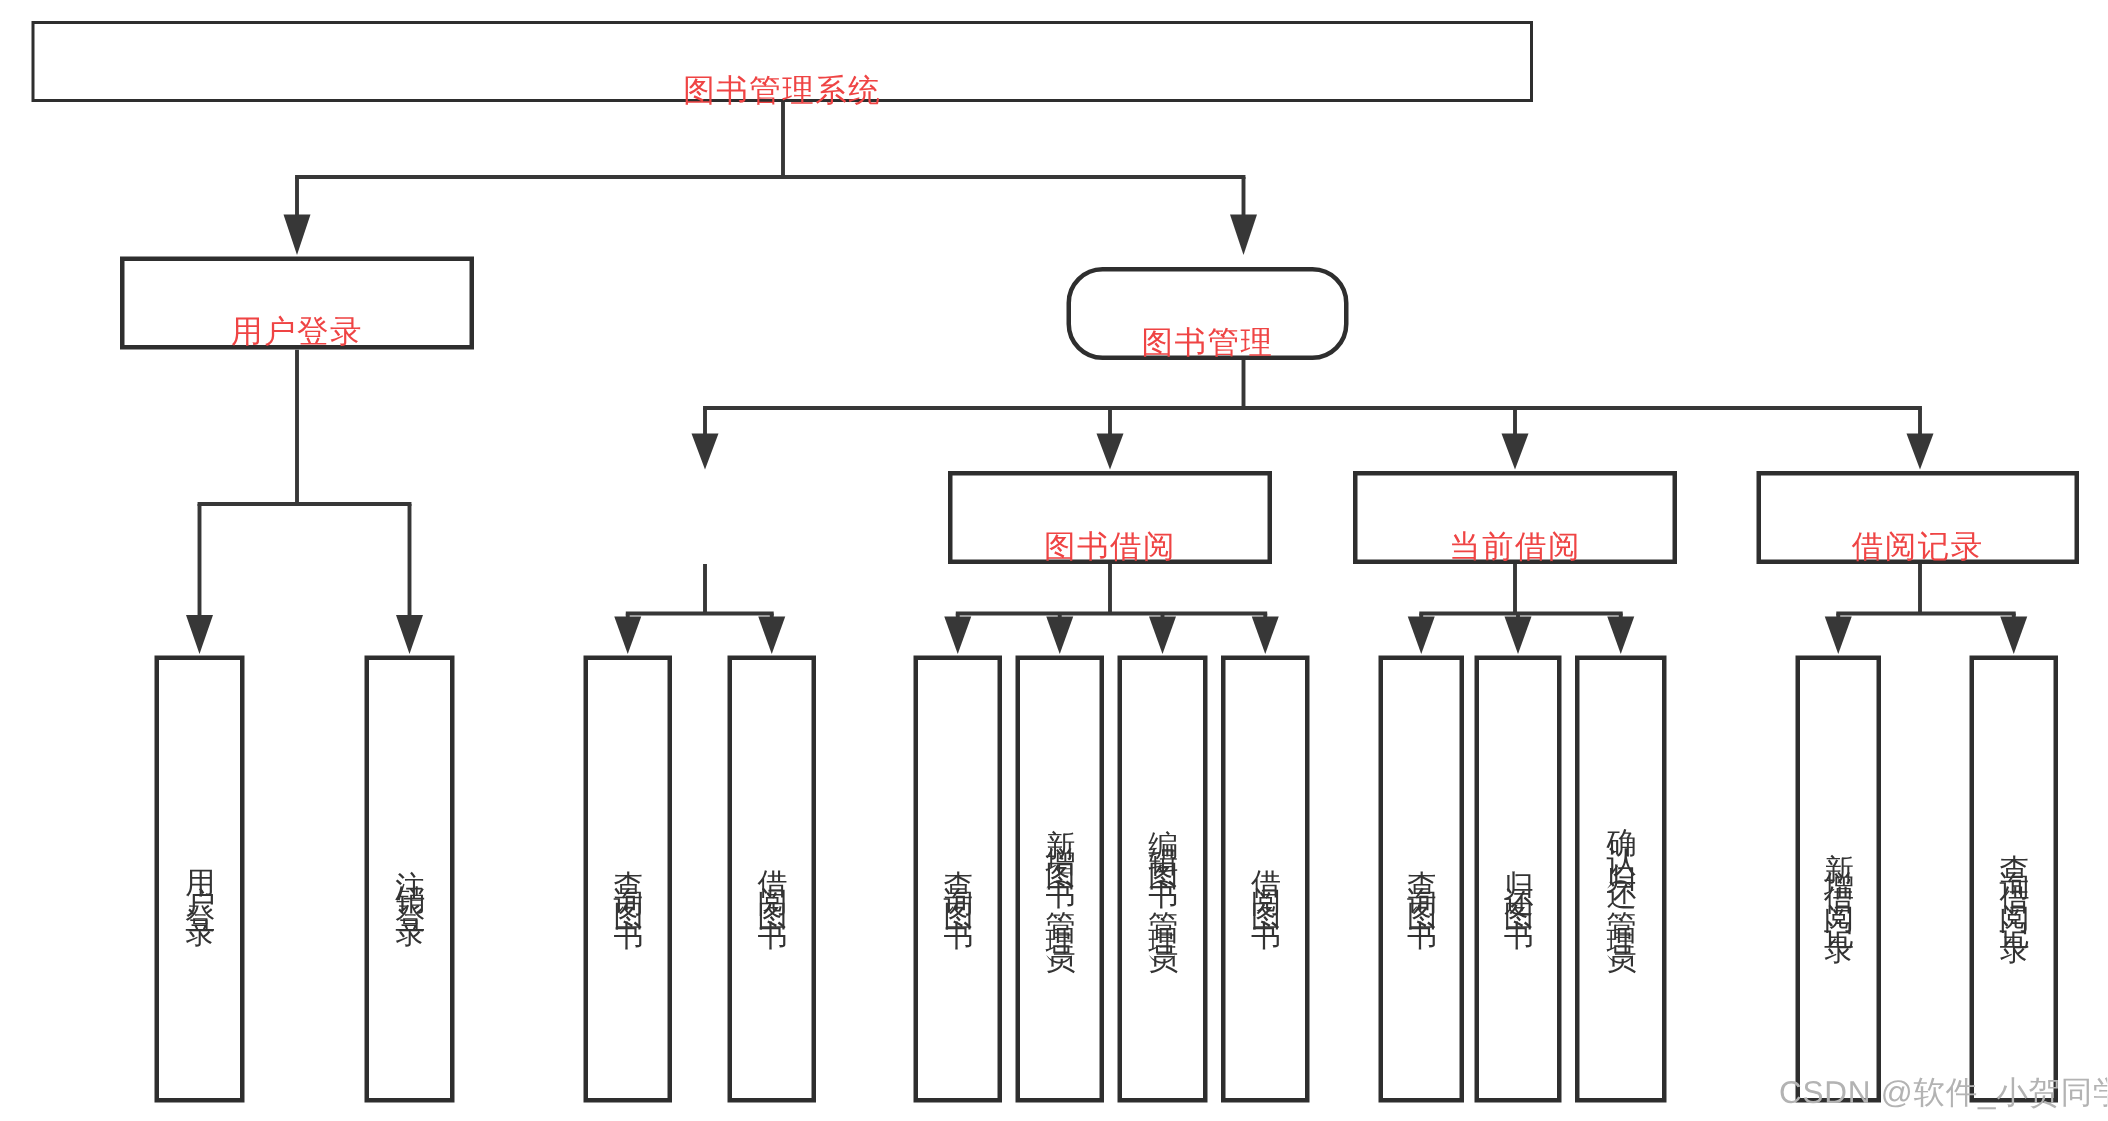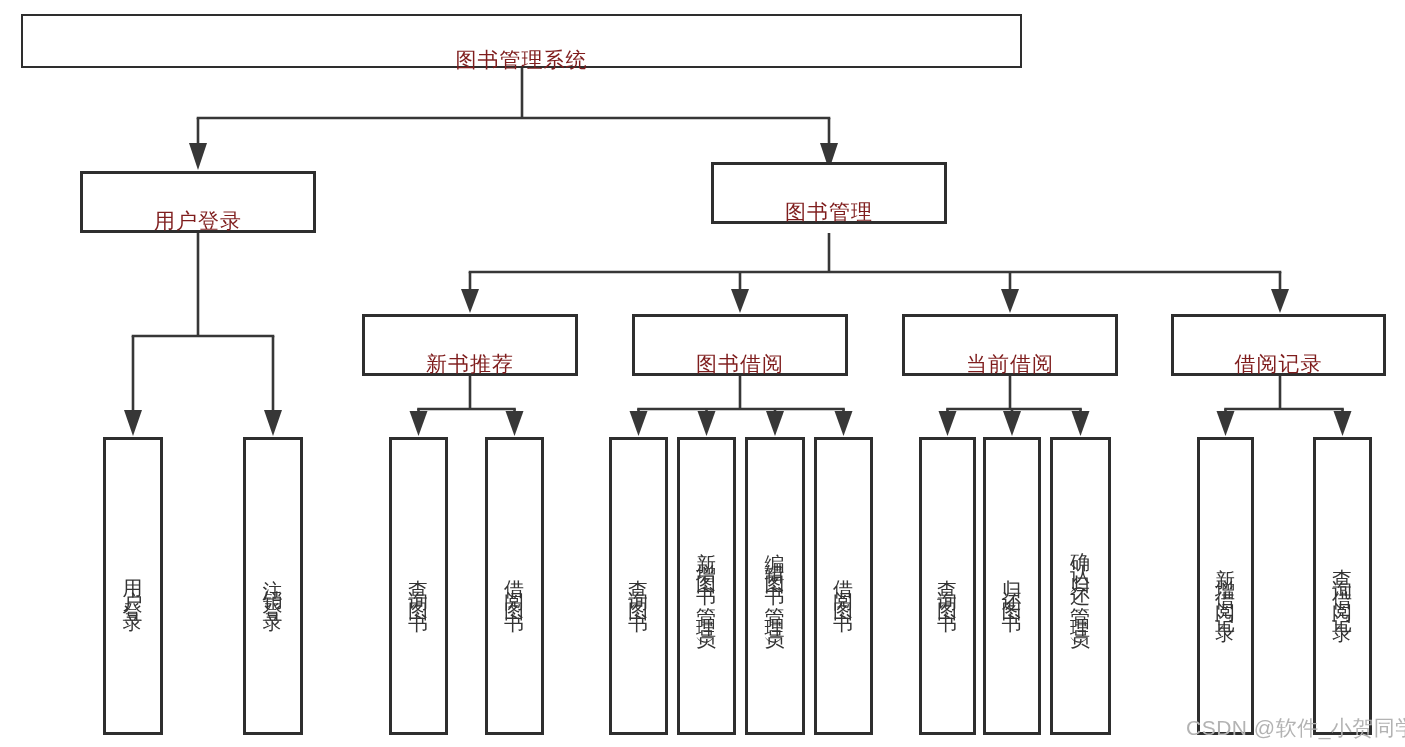--- a/index.html
+++ b/index.html
@@ -33,35 +33,35 @@
     z-index: 2;
     color: #333333;
   }
   .node.root {
     left: 21px; top: 14px; width: 1001px; height: 54px;
     border-width: 2px;
   }
   .hlabel {
     font-size: 21px;
     letter-spacing: 1px;
-    color: #7f1d1d;
+    color: #ef4444;
     white-space: nowrap;
     margin-top: 37px;
   }
   .vlabel {
     writing-mode: vertical-rl;
     text-orientation: mixed;
     font-size: 20px;
     letter-spacing: 11px;
     color: #333333;
     line-height: 1;
   }
   
   .node.l1a { left: 80px;  top: 171px; width: 236px; height: 62px; }
-  .node.l1b { left: 711px; top: 162px; width: 236px; height: 62px; }
+  .node.l1b { left: 711px; top: 178px; width: 188px; height: 62px; border-radius: 24px; }
   
   .node.l2a { left: 362px;  top: 314px; width: 216px; height: 62px; }
   .node.l2b { left: 632px;  top: 314px; width: 216px; height: 62px; font-family: Liberation Serif, serif; }
   .node.l2c { left: 902px;  top: 314px; width: 216px; height: 62px; }
   .node.l2d { left: 1171px; top: 314px; width: 215px; height: 62px; }
   
   .node.leaf { top: 437px; height: 298px; }
   .node.g1x1 { left: 103px;  width: 60px; }
   .node.g1x2 { left: 243px;  width: 60px; }
   .node.g2x1 { left: 389px;  width: 59px; }
@@ -173,23 +173,20 @@
     <span class="hlabel">图书管理系统</span>
   </div>
 
   <div class="node l1a">
     <span class="hlabel">用户登录</span>
   </div>
   <div class="node l1b">
     <span class="hlabel">图书管理</span>
   </div>
 
-  <div class="node l2a">
-    <span class="hlabel">新书推荐</span>
-  </div>
   <div class="node l2b">
     <span class="hlabel">图书借阅</span>
   </div>
   <div class="node l2d">
     <span class="hlabel">借阅记录</span>
   </div>
   <div class="node l2c">
     <span class="hlabel">当前借阅</span>
   </div>
 

